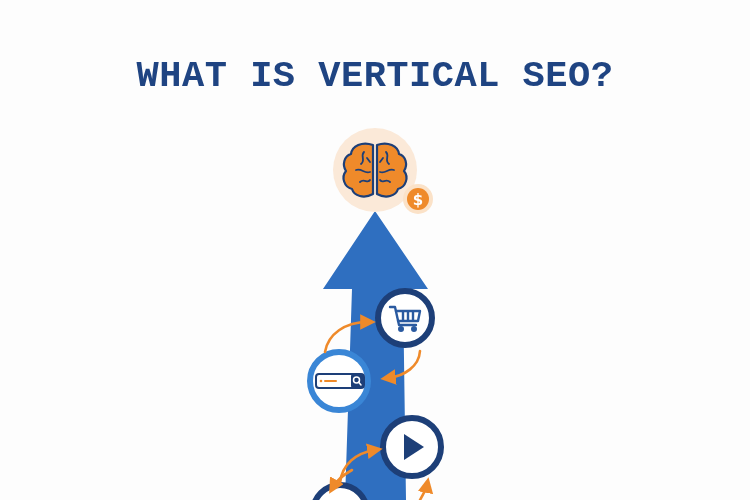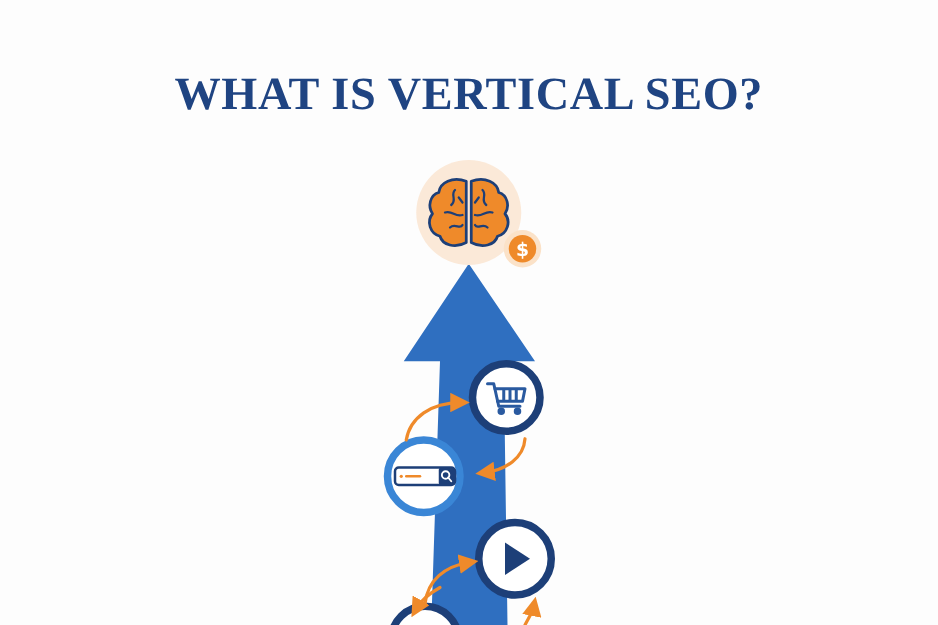--- a/index.html
+++ b/index.html
@@ -13,21 +13,21 @@
       position: relative;
       overflow: hidden;
       font-family: "Liberation Sans", sans-serif;
     }
     .title {
       position: absolute;
       left: 0;
       top: 54px;
       width: 750px;
       text-align: center;
-      font-family: Liberation Serif, serif;
+      font-family: Liberation Mono, monospace;
       font-weight: bold;
       font-size: 37px;
       letter-spacing: 0.5px;
       color: #1f4482;
       line-height: 44px;
     }
     svg.diagram {
       position: absolute;
       left: 0;
       top: 0;

